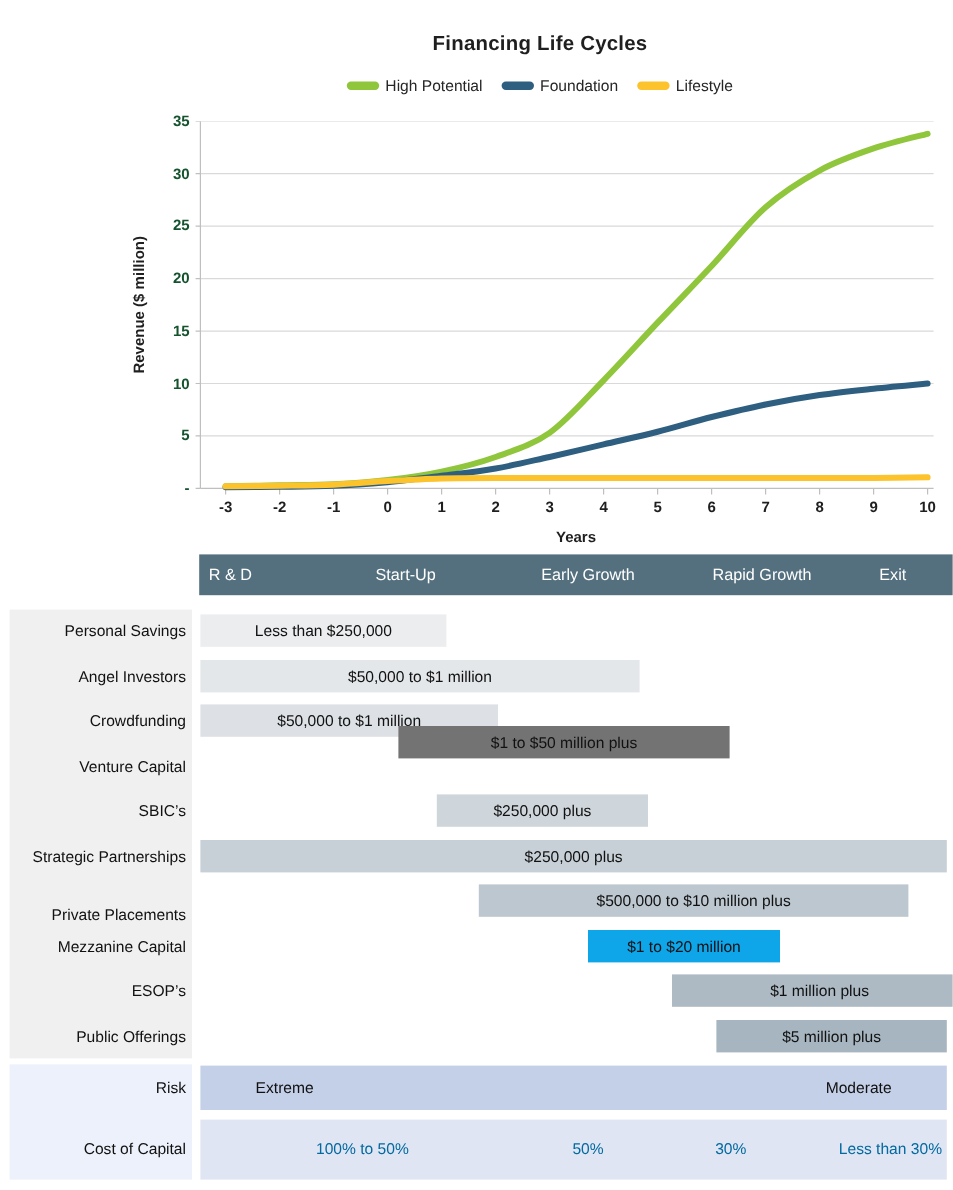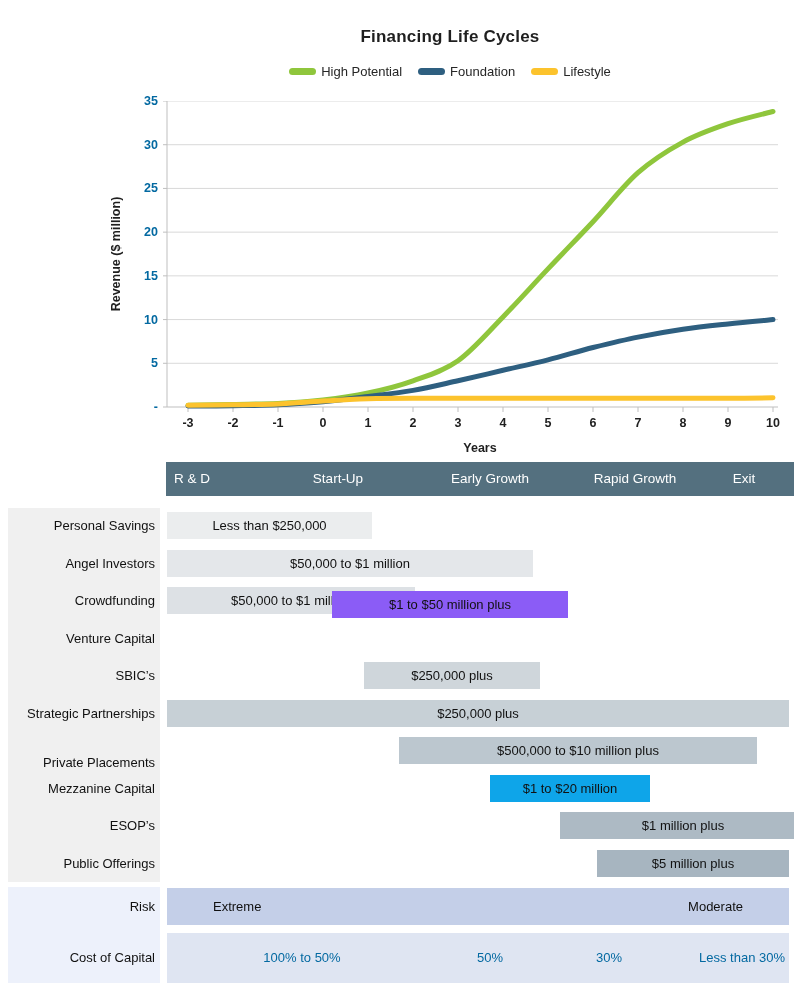--- a/index.html
+++ b/index.html
@@ -6,21 +6,21 @@
   .canvas{
     position:relative;width:794px;height:992px;background:#ffffff;overflow:hidden;
     font-family:"Liberation Sans","DejaVu Sans",sans-serif;color:#1a1a1a;
   }
   .chart-head{position:absolute;left:106px;top:0;width:688px;text-align:center;}
   .chart-title{margin-top:27px;font-size:17px;font-weight:700;color:#1f1f1f;letter-spacing:.2px;}
   .legend{margin-top:14px;height:18px;display:flex;justify-content:center;align-items:flex-end;gap:16px;}
   .legend-item{display:flex;align-items:center;gap:5px;font-size:13px;color:#262626;}
   .legend-swatch{display:inline-block;width:27px;height:7px;border-radius:4px;}
   #plot-svg{position:absolute;left:160px;top:101px;width:624px;height:312px;}
-  .ytick{position:absolute;left:104px;width:54px;text-align:right;font-size:12.5px;font-weight:700;color:#0369a1;line-height:18px;}
+  .ytick{position:absolute;left:104px;width:54px;text-align:right;font-size:12.5px;font-weight:700;color:#14532d;line-height:18px;}
   .xtick{position:absolute;top:415px;width:36px;margin-left:-18px;text-align:center;font-size:12.5px;font-weight:700;color:#1f1f1f;line-height:16px;}
   .y-title{position:absolute;left:18px;top:245px;width:200px;height:18px;text-align:center;
     font-size:12.5px;font-weight:700;color:#1f1f1f;transform:rotate(-90deg);}
   .x-title{position:absolute;left:380px;top:441px;width:200px;text-align:center;font-size:12.5px;font-weight:700;color:#1f1f1f;}
   .stage-band{position:absolute;left:166px;top:462px;width:624px;height:34px;padding-left:33px;}
   .stage-label{position:absolute;top:0;line-height:34px;font-size:13.5px;color:#ffffff;white-space:nowrap;}
   .rows-bg{position:absolute;left:8px;top:508px;width:152px;height:374px;background:#f0f0f0;}
   .bottom-bg{position:absolute;left:8px;top:887px;width:152px;height:96px;background:#edf1fb;}
   .row-label{position:absolute;left:0;width:155px;height:27px;line-height:27px;text-align:right;font-size:13px;color:#111;white-space:nowrap;}
   .row-bar{position:absolute;height:27px;line-height:27px;text-align:center;font-size:13px;color:#111;white-space:nowrap;}
@@ -131,21 +131,21 @@
 
   <div class="rows-bg"></div>
   <div id="rows">
       <div class="row-label" style="top: 512px;">Personal Savings</div>
       <div class="row-bar" style="top: 512px; left: 167px; width: 205px; background: rgb(235, 237, 238);">Less than $250,000</div>
       <div class="row-label" style="top: 550px;">Angel Investors</div>
       <div class="row-bar" style="top: 550px; left: 167px; width: 366px; background: rgb(228, 231, 234);">$50,000 to $1 million</div>
       <div class="row-label" style="top: 587px;">Crowdfunding</div>
       <div class="row-bar" style="top: 587px; left: 167px; width: 248px; background: rgb(221, 225, 229);">$50,000 to $1 million</div>
       <div class="row-label" style="top: 625px;">Venture Capital</div>
-      <div class="row-bar" style="top: 591px; left: 332px; width: 236px; background: #8b5cf6;">$1 to $50 million plus</div>
+      <div class="row-bar" style="top: 605px; left: 332px; width: 276px; background: #737373;">$1 to $50 million plus</div>
       <div class="row-label" style="top: 662px;">SBIC’s</div>
       <div class="row-bar" style="top: 662px; left: 364px; width: 176px; background: rgb(207, 214, 219);">$250,000 plus</div>
       <div class="row-label" style="top: 700px;">Strategic Partnerships</div>
       <div class="row-bar" style="top: 700px; left: 167px; width: 622px; background: rgb(199, 208, 214);">$250,000 plus</div>
       <div class="row-label" style="top: 737px; margin-top: 12px;">Private Placements</div>
       <div class="row-bar" style="top: 737px; left: 399px; width: 358px; background: rgb(188, 199, 207);">$500,000 to $10 million plus</div>
       <div class="row-label" style="top: 775px;">Mezzanine Capital</div>
       <div class="row-bar" style="top: 775px; left: 490px; width: 160px; background: #0ea5e9;">$1 to $20 million</div>
       <div class="row-label" style="top: 812px;">ESOP’s</div>
       <div class="row-bar" style="top: 812px; left: 560px; width: 246px; background: rgb(173, 186, 196);">$1 million plus</div>

